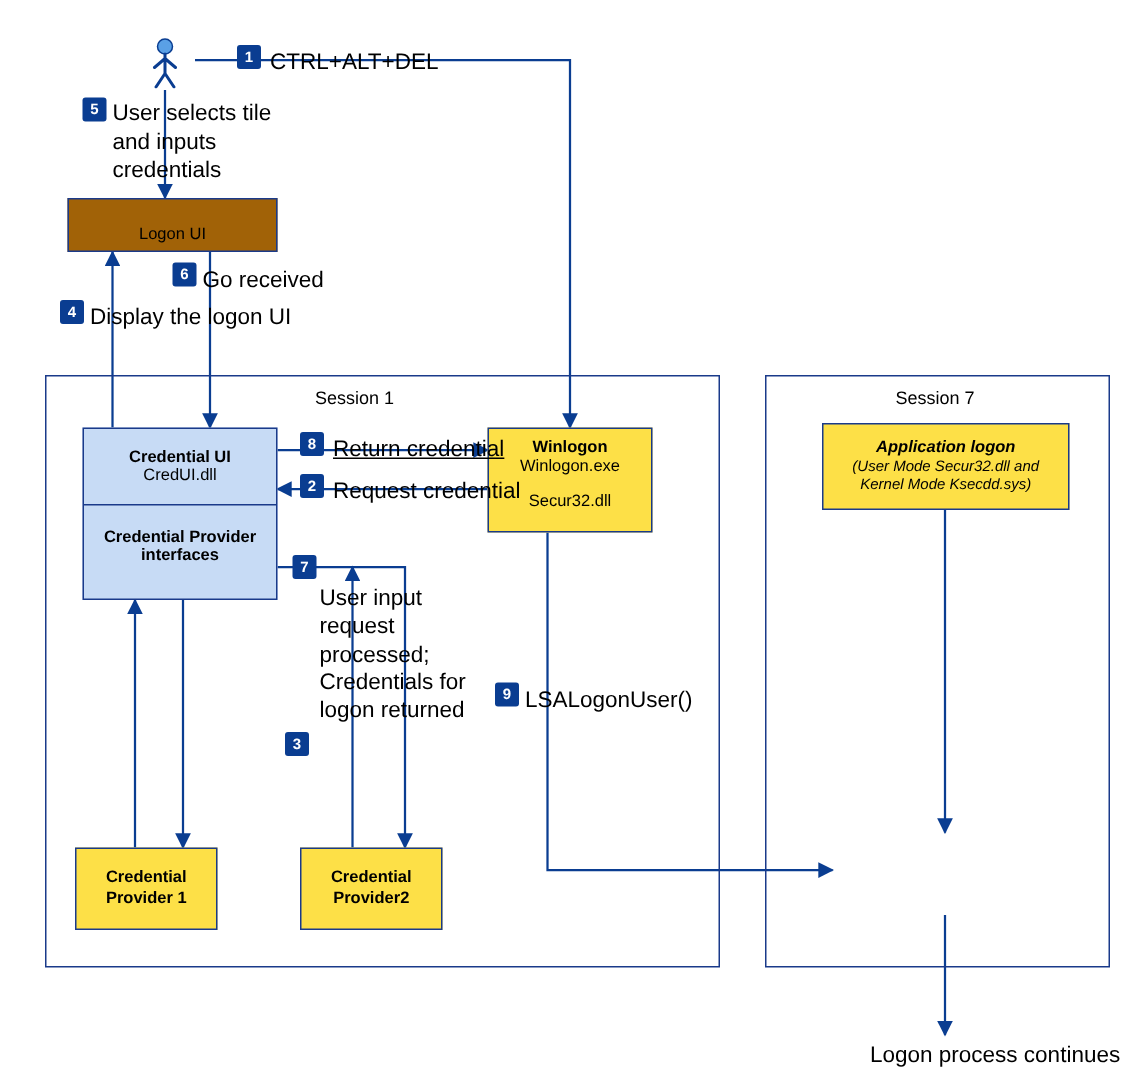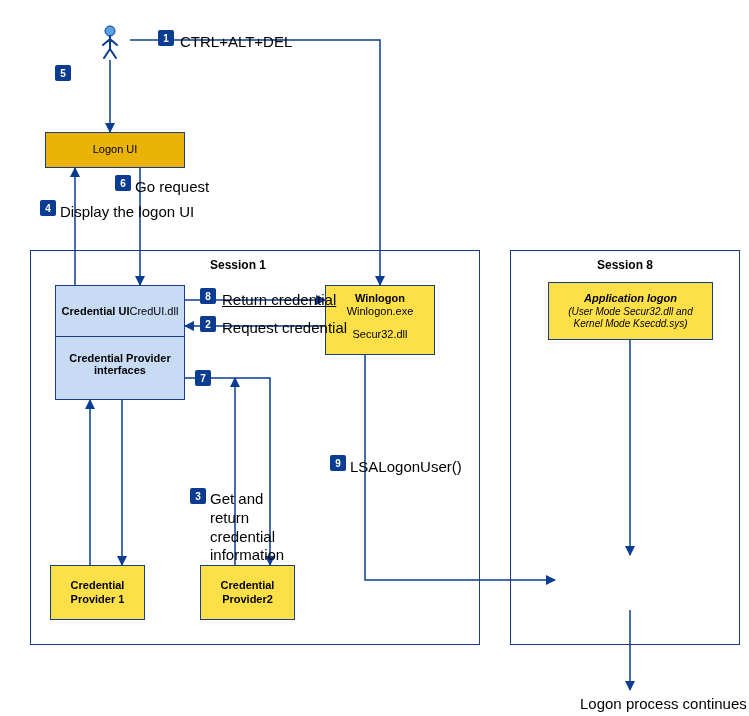--- a/index.html
+++ b/index.html
@@ -22,33 +22,33 @@
     background: #fde047;
     text-align: center;
     display: flex;
     flex-direction: column;
     justify-content: center;
     align-items: center;
     padding: 4px;
     box-sizing: border-box;
     line-height: 1.2;
   }
-  .box.white { background: #eab308; }
+  .box.white { background: #a16207; justify-content: flex-end; }
   .box.yellow { background: #f7b500; border-color:#9a6b00; }
   .box .title { font-weight: bold; }
   .box .sub { font-weight: normal; }
   .session {
     position: absolute;
     border: 1px solid #1a3a8a;
     box-sizing: border-box;
     background: transparent;
   }
   .session-label {
     position:absolute;
-    font-weight:bold;
+    font-weight:normal;
     font-size:12px;
   }
   .badge {
     position: absolute;
     width: 16px;
     height: 16px;
     background: #0a3d91;
     color: #fff;
     font-weight: bold;
     font-size: 10px;
@@ -72,20 +72,21 @@
   }
   .split-box {
     position:absolute;
     border:1px solid #1a3a8a;
     background:#c7dbf5;
     box-sizing:border-box;
   }
   .split-box .cell{
     text-align:center;
     display:flex;
+    flex-direction:column;
     align-items:center;
     justify-content:center;
     padding:4px;
     box-sizing:border-box;
     font-weight:bold;
   }
   .split-box .cell .sub{font-weight:normal;}
   .split-box .divider{border-top:1px solid #1a3a8a;}
   .user-icon{
     position:absolute;
@@ -134,21 +135,21 @@
   <svg viewBox="0 0 20 34" width="20" height="34">
     <circle cx="10" cy="6" r="5" fill="#5aa0e6" stroke="#0a3d91"></circle>
     <path d="M10 11 L10 24 M10 14 L3 20 M10 14 L17 20 M10 24 L4 33 M10 24 L16 33" stroke="#0a3d91" stroke-width="2" fill="none" stroke-linecap="round"></path>
   </svg>
 </div>
 
 <div class="session" style="left:30px; top:250px; width:450px; height:395px;"></div>
 <div class="session-label" style="left:210px; top:258px;">Session 1</div>
 
 <div class="session" style="left:510px; top:250px; width:230px; height:395px;"></div>
-<div class="session-label" style="left:597px; top:258px;">Session 8</div>
+<div class="session-label" style="left:597px; top:258px;">Session 7</div>
 
 <div class="box white" style="left:45px; top:132px; width:140px; height:36px;">
   <span>Logon UI</span>
 </div>
 
 <div class="split-box" style="left:55px; top:285px; width:130px; height:115px;">
   <div class="cell" style="height:50px;">
     <span class="title">Credential UI</span>
     <span class="sub">CredUI.dll</span>
   </div>
@@ -181,21 +182,22 @@
 <div class="badge" style="left:55px;  top:65px;">5</div>
 <div class="badge" style="left:115px; top:175px;">6</div>
 <div class="badge" style="left:40px;  top:200px;">4</div>
 <div class="badge" style="left:200px; top:288px;">8</div>
 <div class="badge" style="left:200px; top:316px;">2</div>
 <div class="badge" style="left:195px; top:370px;">7</div>
 <div class="badge" style="left:190px; top:488px;">3</div>
 <div class="badge" style="left:330px; top:455px;">9</div>
 
 <div class="lbl" style="left:180px; top:33px;">CTRL+ALT+DEL</div>
-<div class="lbl" style="left:135px; top:178px;">Go request</div>
+<div class="lbl" style="left:75px; top:67px; width:120px;">User selects tile and inputs credentials</div>
+<div class="lbl" style="left:135px; top:178px;">Go received</div>
 <div class="lbl" style="left:60px; top:203px;">Display the logon UI</div>
 <div class="lbl" style="left:222px; top:291px;text-decoration:underline;">Return credential</div>
 <div class="lbl" style="left:222px; top:319px;">Request credential</div>
-<div class="lbl" style="left:210px; top:490px; width:80px;">Get and return credential information</div>
+<div class="lbl" style="left:213px; top:390px; width:100px;">User input request processed; Credentials for logon returned</div>
 <div class="lbl" style="left:350px; top:458px;">LSALogonUser()</div>
 <div class="lbl" style="left:580px; top:695px;">Logon process continues</div>
 
 </div>
 
 </body></html>

